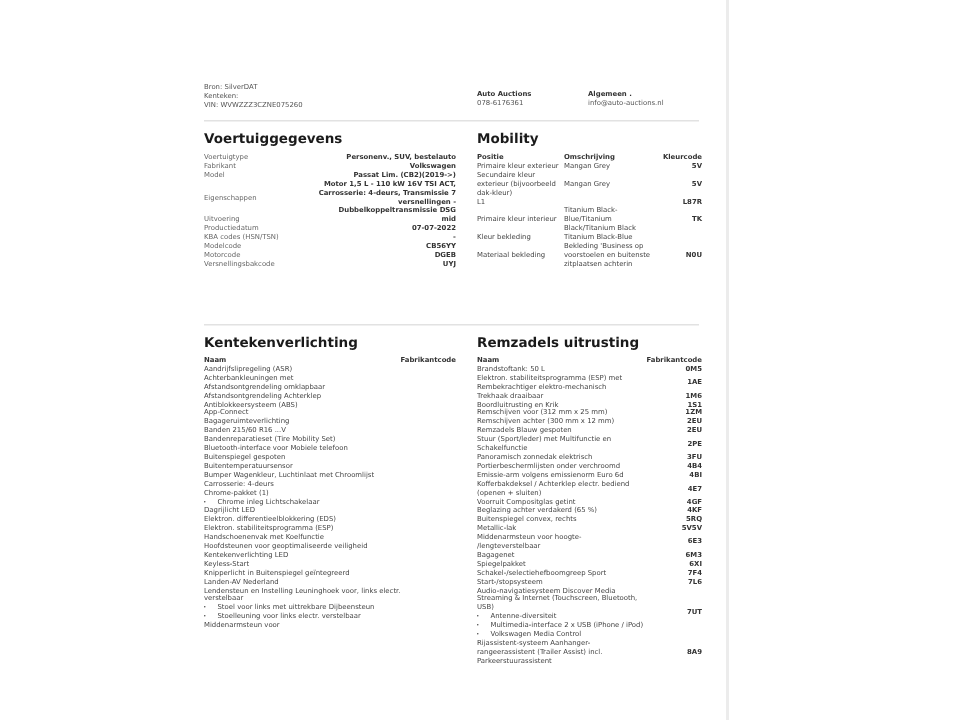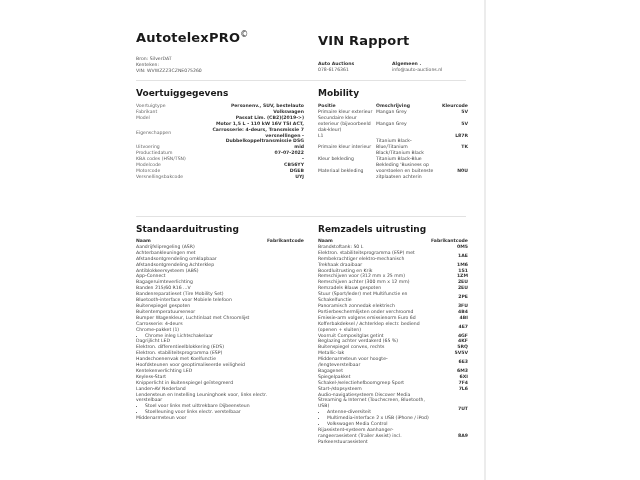--- a/index.html
+++ b/index.html
@@ -20,30 +20,26 @@
   ul { margin:0; padding-left:9px; }
   li { margin:0; }
   .lbl { color:#666; }
 </style>
 </head>
 <body>
 
 <div class="page">
   <div class="vline"></div>
 
-  <div class="h1" style="left:136px;top:30px;">
-    <span>AutotelexPRO</span><sup>©</sup>
-  </div>
   <div class="small" style="left:136px;top:56px;">
     <div>Bron: SilverDAT</div>
     <div>Kenteken:</div>
     <div>VIN: WVWZZZ3CZNE075260</div>
   </div>
 
-  <div class="h1" style="left:318px;top:33px;">VIN Rapport</div>
   <div class="small" style="left:318px;top:61px;">
     <div class="bold">Auto Auctions</div>
     <div>078-6176361</div>
   </div>
   <div class="small" style="left:392px;top:61px;">
     <div class="bold">Algemeen .</div>
     <div>info@auto-auctions.nl</div>
   </div>
 
   <div class="hr" style="left:136px;top:80px;width:330px;"></div>
@@ -132,21 +128,21 @@
         <tr>
           <td>Materiaal bekleding</td>
           <td>Bekleding 'Business op voorstoelen en buitenste zitplaatsen achterin</td>
           <td class="r bold">N0U</td>
         </tr>
       </tbody>
   </table>
 
   <div class="hr" style="left:136px;top:216px;width:330px;"></div>
 
-  <div class="h2" style="left:136px;top:224px;">Standaarduitrusting</div>
+  <div class="h2" style="left:136px;top:224px;">Kentekenverlichting</div>
   <table style="left:136px;top:238px;width:168px;">
     <thead>
       <tr>
         <th>Naam</th>
         <th class="r">Fabrikantcode</th>
       </tr>
     </thead>
     <tbody id="std-body">
         <tr>
           <td>

